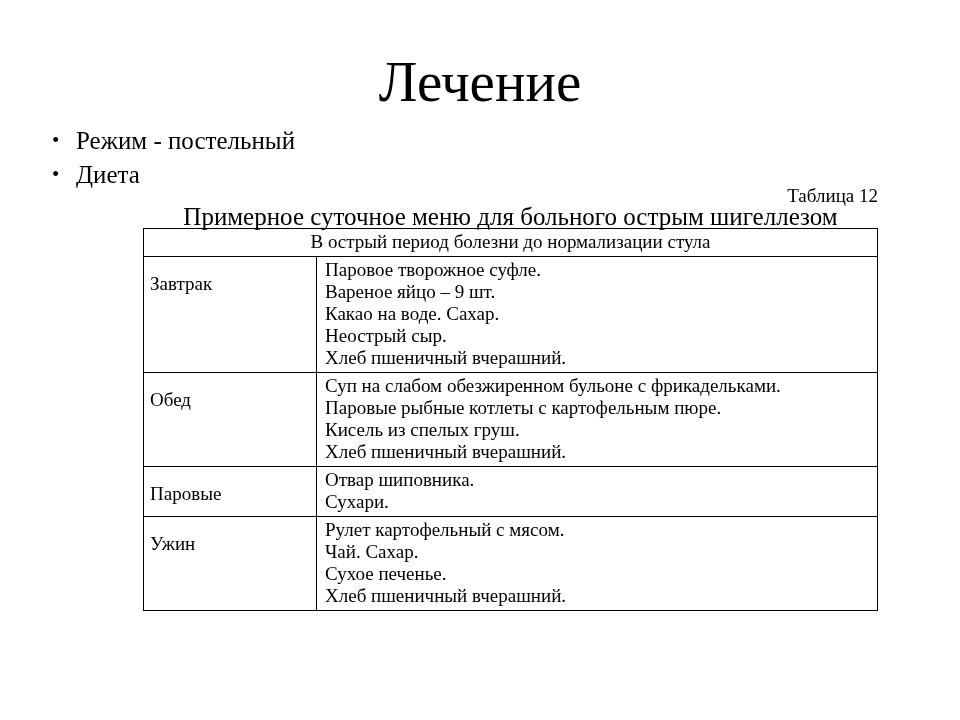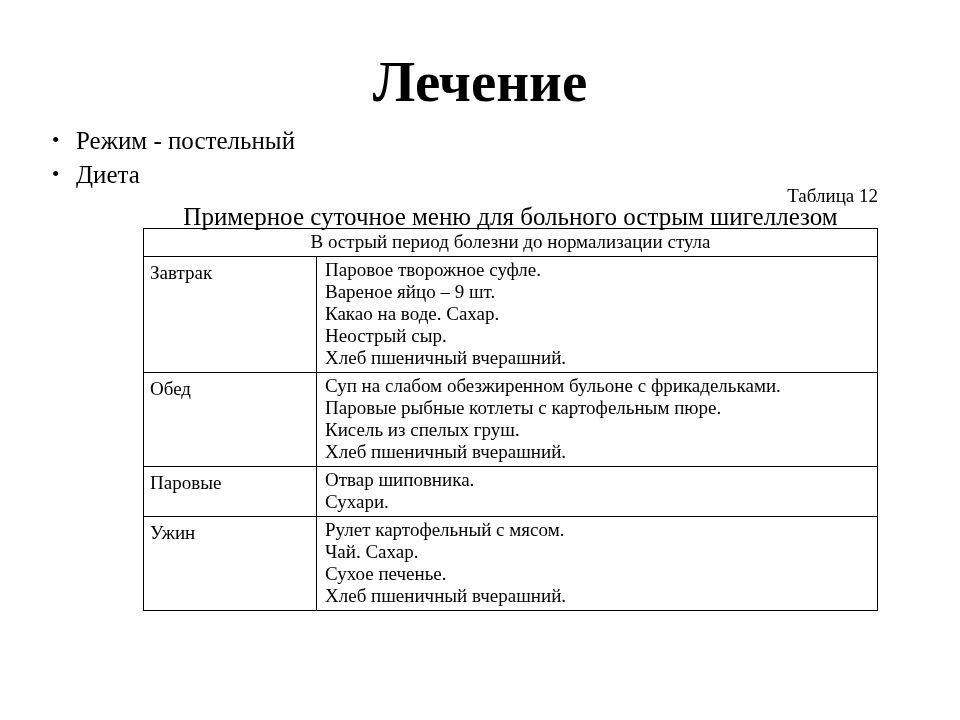--- a/index.html
+++ b/index.html
@@ -17,21 +17,21 @@
     color: #000000;
   }
   .title {
     position: absolute;
     top: 50px;
     left: 0;
     width: 960px;
     margin: 0;
     text-align: center;
     font-size: 57px;
-    font-weight: bold;
+    font-weight: normal;
     line-height: 1.12;
     letter-spacing: 0px;
   }
   .bullets {
     position: absolute;
     top: 124px;
     left: 50px;
     margin: 0;
     padding: 0;
     list-style: none;
@@ -78,21 +78,21 @@
     border: 1.5px solid #000000;
     vertical-align: top;
   }
   .menu-table th {
     font-weight: normal;
     text-align: center;
     padding: 2px 4px 3px 4px;
   }
   .menu-table td.meal {
     width: 160px;
-    padding: 5px 6px 3px 6px;
+    padding: 16px 6px 3px 6px;
   }
   .menu-table td.items {
     padding: 2px 8px 3px 8px;
   }
 </style>
 </head>
 <body>
 
 <div class="slide">
 

